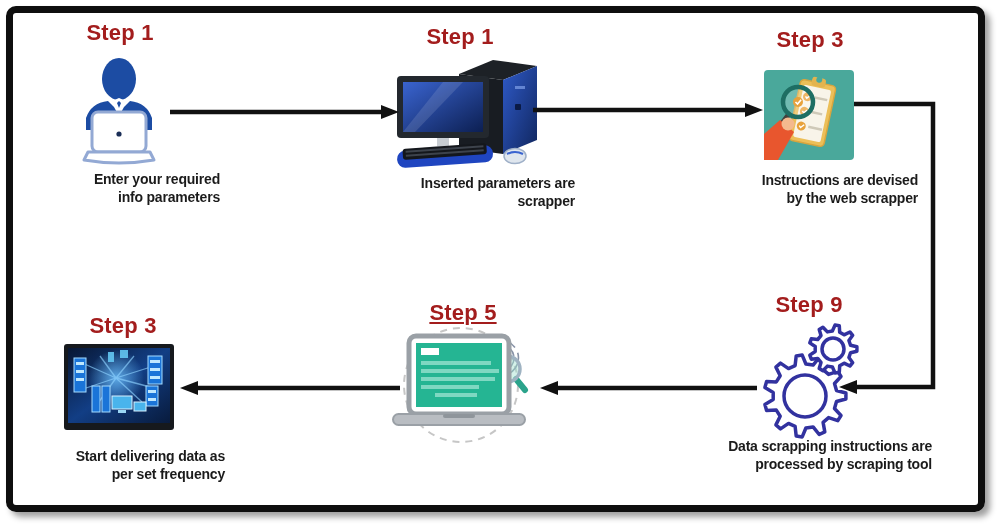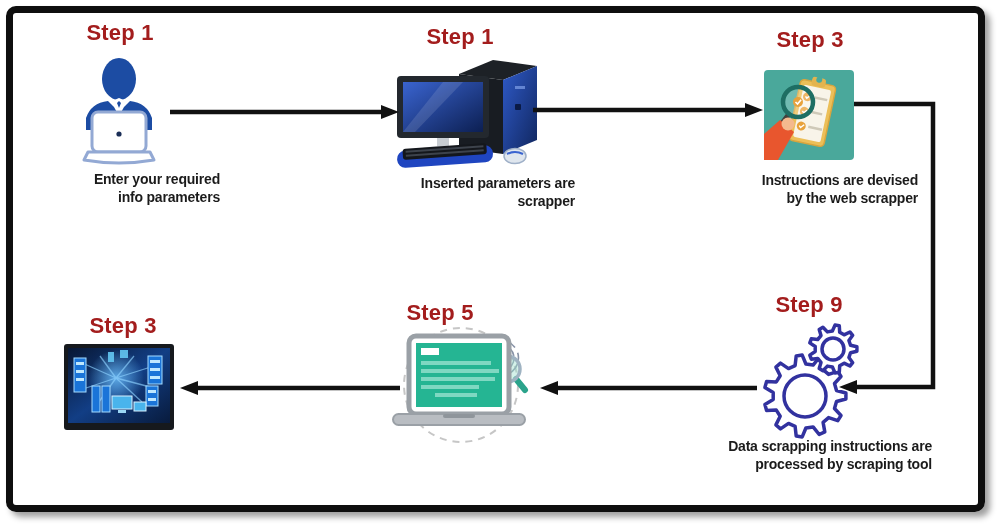--- a/index.html
+++ b/index.html
@@ -6,21 +6,21 @@
   .canvas{position:relative;width:1000px;height:532px;background:#ffffff;overflow:hidden;
           font-family:"Liberation Sans",sans-serif;}
   .frame{position:absolute;left:6px;top:6px;width:965px;height:492px;
          border:7px solid #0e0e0e;border-radius:10px;
          box-shadow:5px 5px 6px rgba(0,0,0,.38);}
   .title{position:absolute;width:140px;text-align:center;font-size:22px;font-weight:bold;
          color:#A31D1D;letter-spacing:.2px;}
   .caption{position:absolute;text-align:right;font-size:14px;font-weight:bold;color:#1b1b1b;
            line-height:18px;white-space:pre-line;letter-spacing:-0.2px;}
   .t1{left:50px;top:20px;}  .t2{left:390px;top:24px;} .t3{left:740px;top:27px;}
-  .t4{left:739px;top:292px;}.t5{left:370px;top:300px;}.t6{left:53px;top:313px;}
+  .t4{left:739px;top:292px;}.t5{left:393px;top:300px;text-decoration:underline;}.t6{left:53px;top:313px;}
   .c1{left:20px;top:170px;width:200px;}
   .c2{left:355px;top:174px;width:220px;}
   .c3{left:698px;top:171px;width:220px;}
   .c4{left:692px;top:437px;width:240px;}
   .c5{left:358px;top:451px;width:200px;}
   .c6{left:15px;top:447px;width:210px;}
   .icon{position:absolute;}
   .i1{left:78px;top:54px;}  .i2{left:395px;top:56px;} .i3{left:764px;top:70px;}
   .i4{left:748px;top:318px;}.i5{left:385px;top:322px;}.i6{left:64px;top:344px;}
   .arrows{position:absolute;left:0;top:0;pointer-events:none;}
@@ -196,20 +196,22 @@
   </svg>
 
   <div class="caption c1">Enter your required
 info parameters</div>
   <div class="caption c2">Inserted parameters are
 scrapper</div>
   <div class="caption c3">Instructions are devised
 by the web scrapper</div>
   <div class="caption c4">Data scrapping instructions are
 processed by scraping tool</div>
+  <div class="caption c6">Start delivering data as
+per set frequency</div>
 
   <svg class="arrows" width="1000" height="532" viewBox="0 0 1000 532">
     <defs>
       <marker id="ah" markerUnits="userSpaceOnUse" markerWidth="18" markerHeight="14" refX="1" refY="7" orient="auto">
         <path d="M0,0 L18,7 L0,14 Z" fill="#111111"></path>
       </marker>
     </defs>
     <path class="aline" d="M170,112 H382" marker-end="url(#ah)"></path>
     <path class="aline" d="M533,110 H746" marker-end="url(#ah)"></path>
     <path class="aline" d="M854,104 H933 V387 H856" marker-end="url(#ah)"></path>

